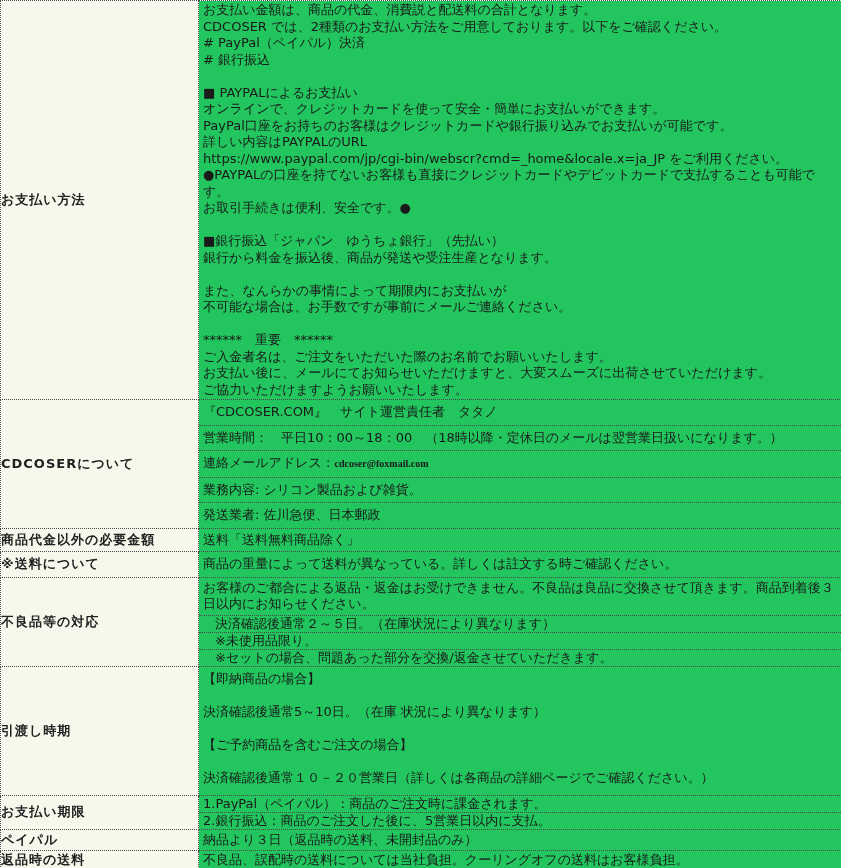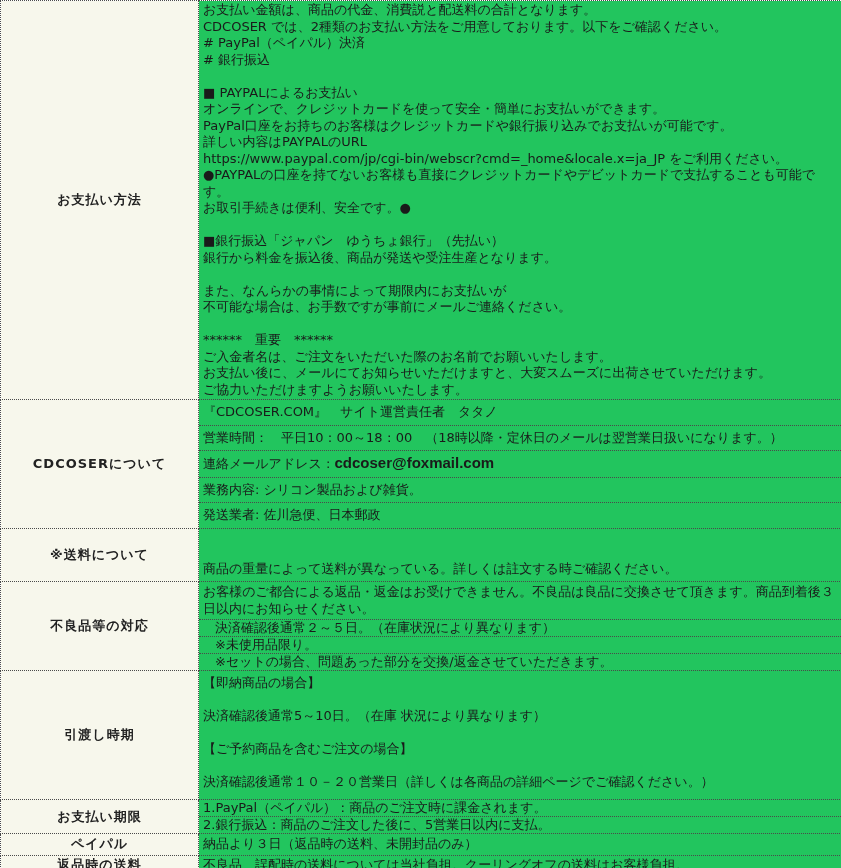--- a/index.html
+++ b/index.html
@@ -23,21 +23,21 @@
   }
   table.shop-info th,
   table.shop-info td {
     border: 1px dotted #4a4a4a;
     padding: 0;
     vertical-align: middle;
   }
   table.shop-info th {
     background: #f7f7ec;
     font-weight: bold;
-    text-align: center;
+    text-align: left;
     font-size: 13px;
     letter-spacing: 1px;
     color: #222222;
   }
   table.shop-info td {
     background: #22c55e;
     vertical-align: top;
   }
   .subcell {
     white-space: pre-wrap;
@@ -45,29 +45,29 @@
     padding: 2px 4px;
     border-bottom: 1px dotted #4a4a4a;
     overflow-wrap: break-word;
   }
   td .subcell:last-child { border-bottom: none; }
 
   
   .r1 .subcell { padding: 1px 4px; }
   .r2 .subcell { padding: 4px 4px; }
   .r3 .subcell { padding: 3px 4px; }
-  .r4 .subcell { padding: 4px 4px; margin-top: 28px; }
+  .r4 .subcell { padding: 4px 4px; }
   .r5 .subcell.big { padding: 2px 4px; }
   .r5 .subcell.tight { padding: 0 16px; line-height: 16px; }
   .r6 .subcell { padding: 4px 4px; min-height: 120px; }
   .r7 .subcell { padding: 0 4px; line-height: 16px; }
   .r8 .subcell { padding: 2px 4px; }
   .r9 .subcell { padding: 1px 4px; }
 
-  .email { font-weight: bold; font-family: Liberation Sans, sans-serif; font-size: 15px; margin-top: 13px; }
+  .email { font-weight: bold; font-family: Liberation Serif, serif; font-size: 10px; margin-top: 13px; }
 </style>
 </head>
 <body>
 
 <div class="page">
   <table class="shop-info">
     <colgroup>
       <col style="width:198px">
       <col style="width:643px">
     </colgroup>
@@ -106,20 +106,26 @@
       <th>CDCOSERについて</th>
       <td>
         <div class="subcell">『CDCOSER.COM』　サイト運営責任者　タタノ</div>
         <div class="subcell">営業時間：　平日10：00～18：00　（18時以降・定休日のメールは翌営業日扱いになります。）</div>
         <div class="subcell"><span>連絡メールアドレス : </span><span class="email">cdcoser@foxmail.com</span></div>
         <div class="subcell">業務内容: シリコン製品および雑貨。</div>
         <div class="subcell">発送業者: 佐川急便、日本郵政</div>
       </td>
     </tr>
 
+    <tr class="r3">
+      <th>商品代金以外の必要金額</th>
+      <td>
+        <div class="subcell">送料「送料無料商品除く」</div>
+      </td>
+    </tr>
 
     <tr class="r4">
       <th>※送料について</th>
       <td>
         <div class="subcell">商品の重量によって送料が異なっている。詳しくは註文する時ご確認ください。</div>
       </td>
     </tr>
 
     <tr class="r5">
       <th>不良品等の対応</th>

